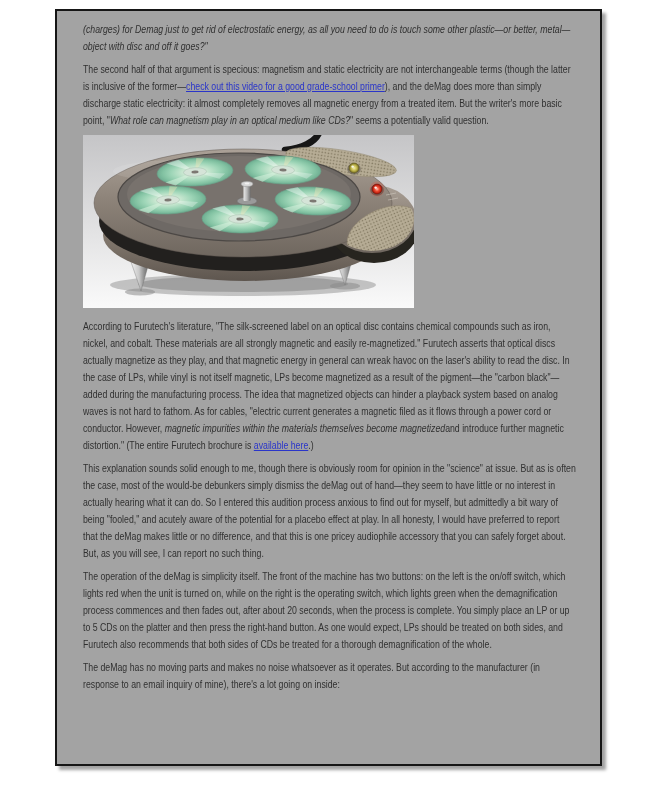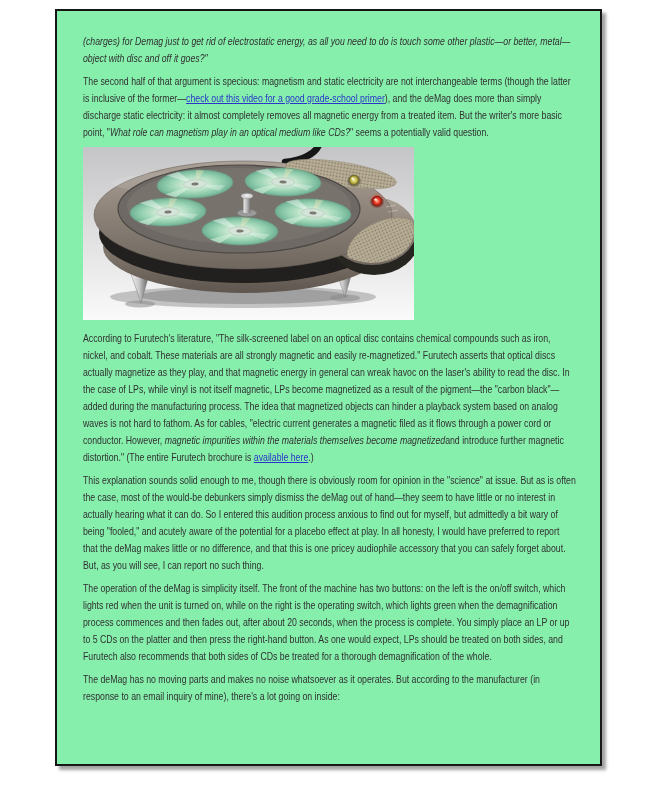--- a/index.html
+++ b/index.html
@@ -2,23 +2,23 @@
 <html><head>
 <meta charset="utf-8">
 <style>
   html,body{margin:0;padding:0;}
   body{
     width:651px;height:794px;background:#ffffff;position:relative;
     font-family:"Liberation Sans","DejaVu Sans",sans-serif;
   }
   .page{
     position:absolute;left:55px;top:9px;width:547px;height:757px;
-    box-sizing:border-box;background:#86efac;border:2px solid #161616;
+    box-sizing:border-box;background:#a3a3a3;border:2px solid #161616;
     box-shadow:4px 4px 3px #a3a3a3;
-    padding:22px 0 0 26px;overflow:hidden;
+    padding:10px 0 0 26px;overflow:hidden;
   }
   .textblock{
     width:620px;transform:scaleX(0.795);transform-origin:0 0;
     font-size:11px;line-height:17px;color:#303030;
   }
   .textblock p{margin:0 0 6px 0;}
   .it{font-style:italic;}
   a.link{color:#2a35c9;text-decoration:underline;cursor:pointer;}
   figure{margin:2px 0 10px 0;padding:0;width:331px;height:173px;}
   figure svg{display:block;}

